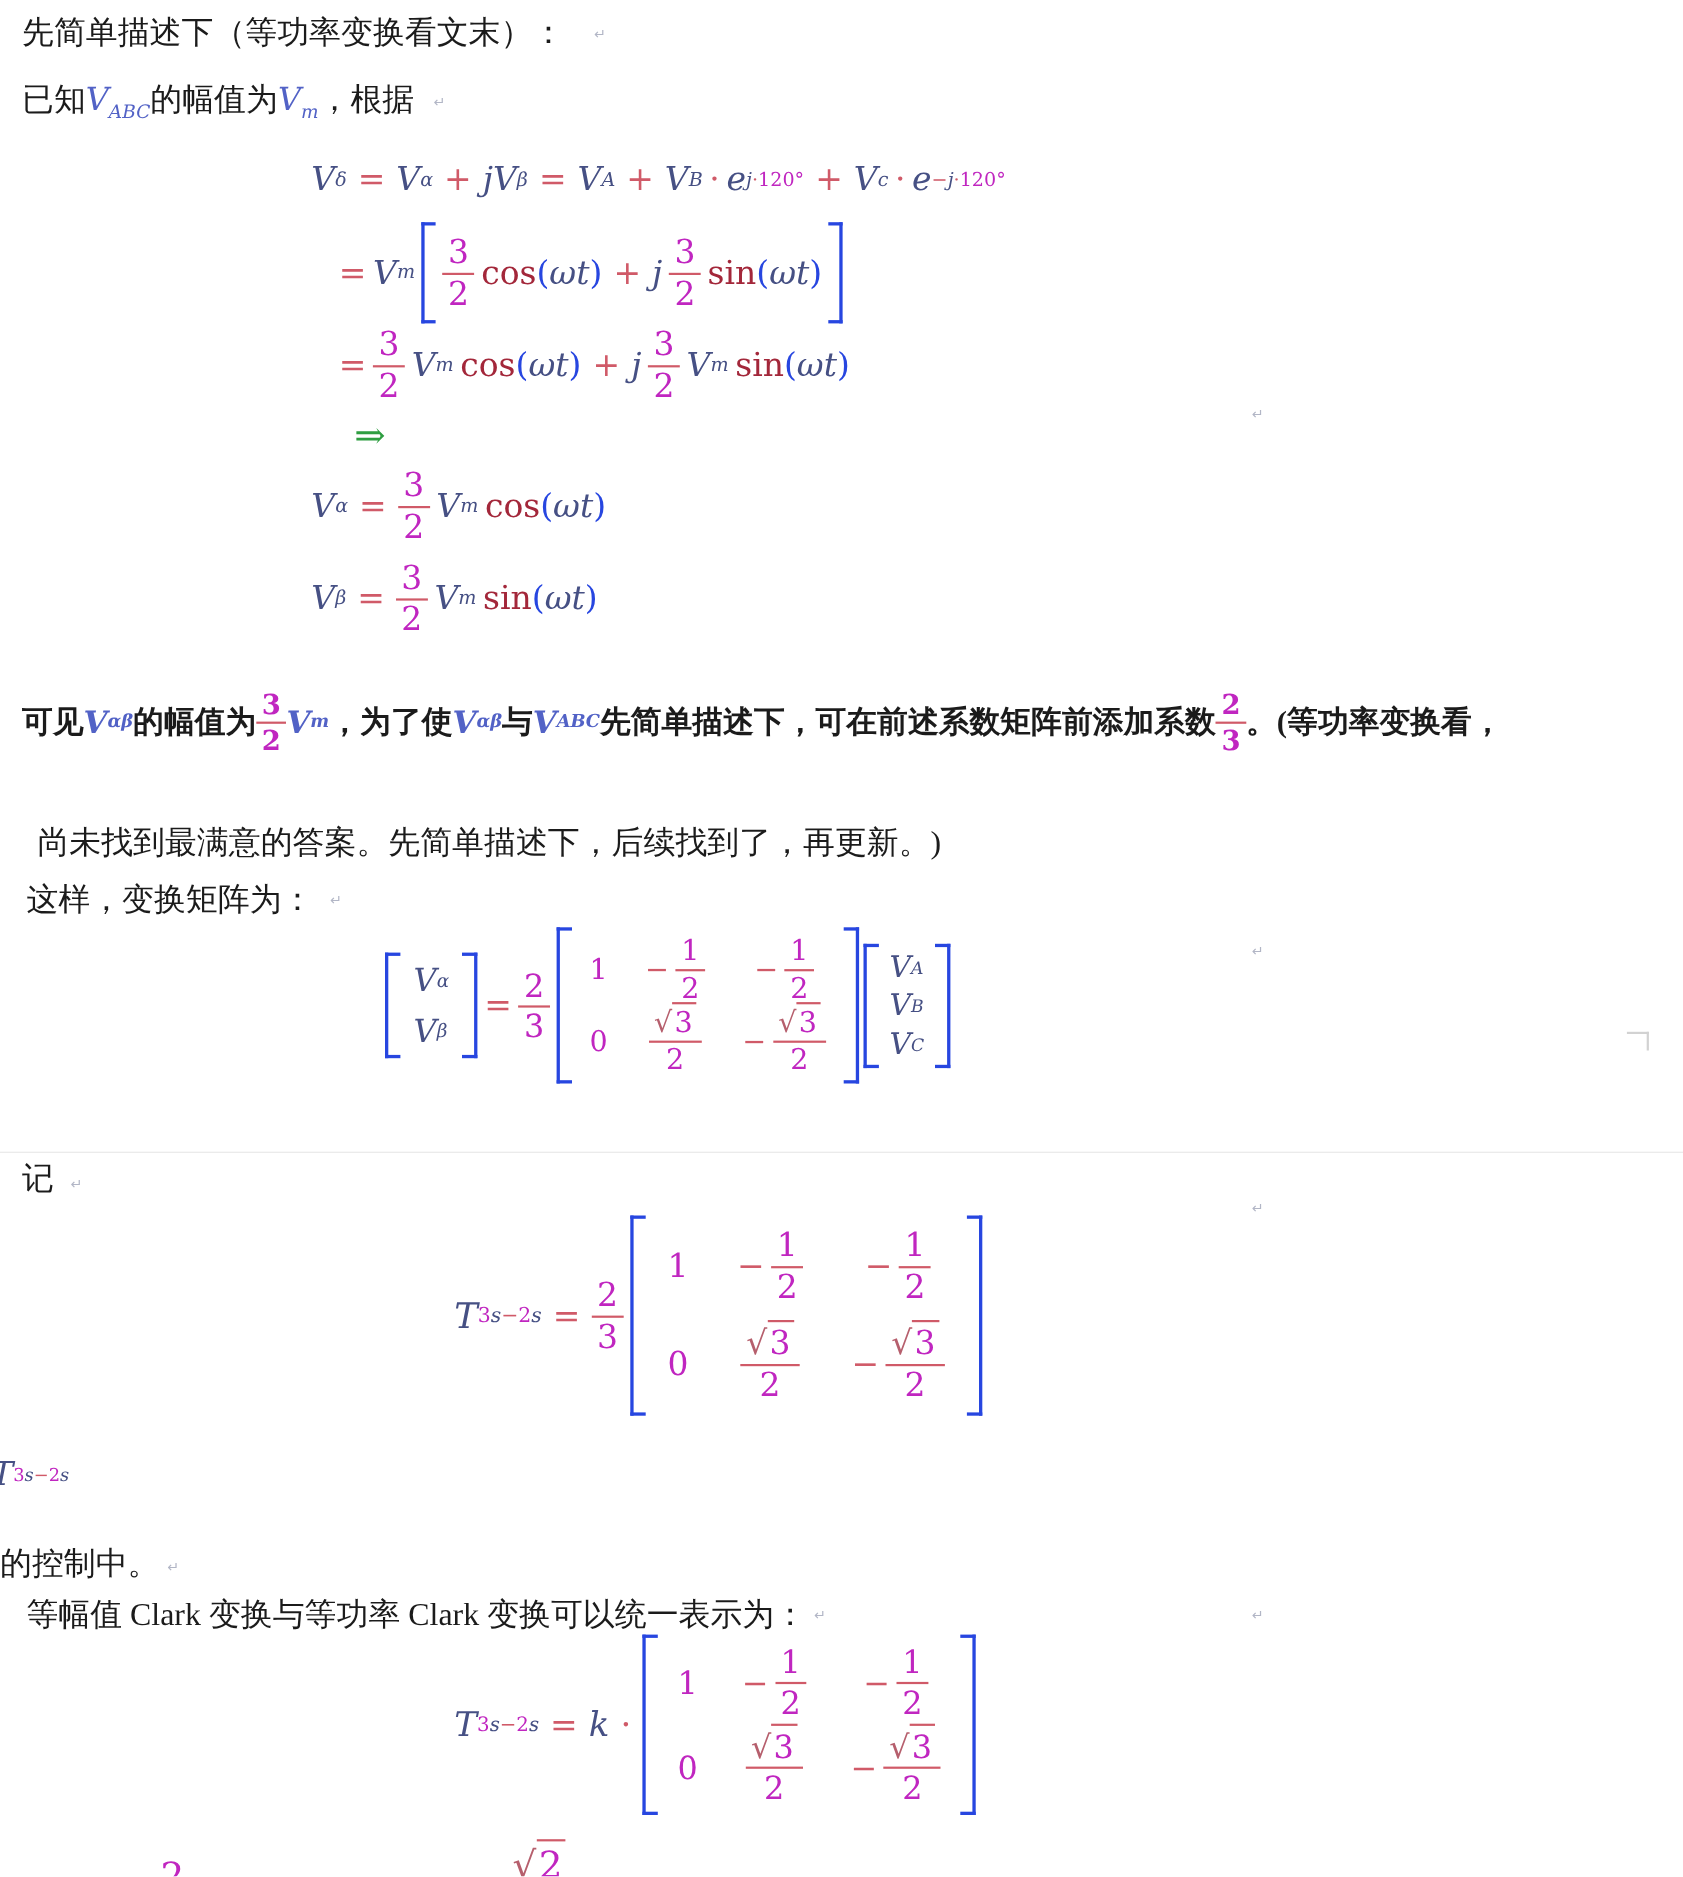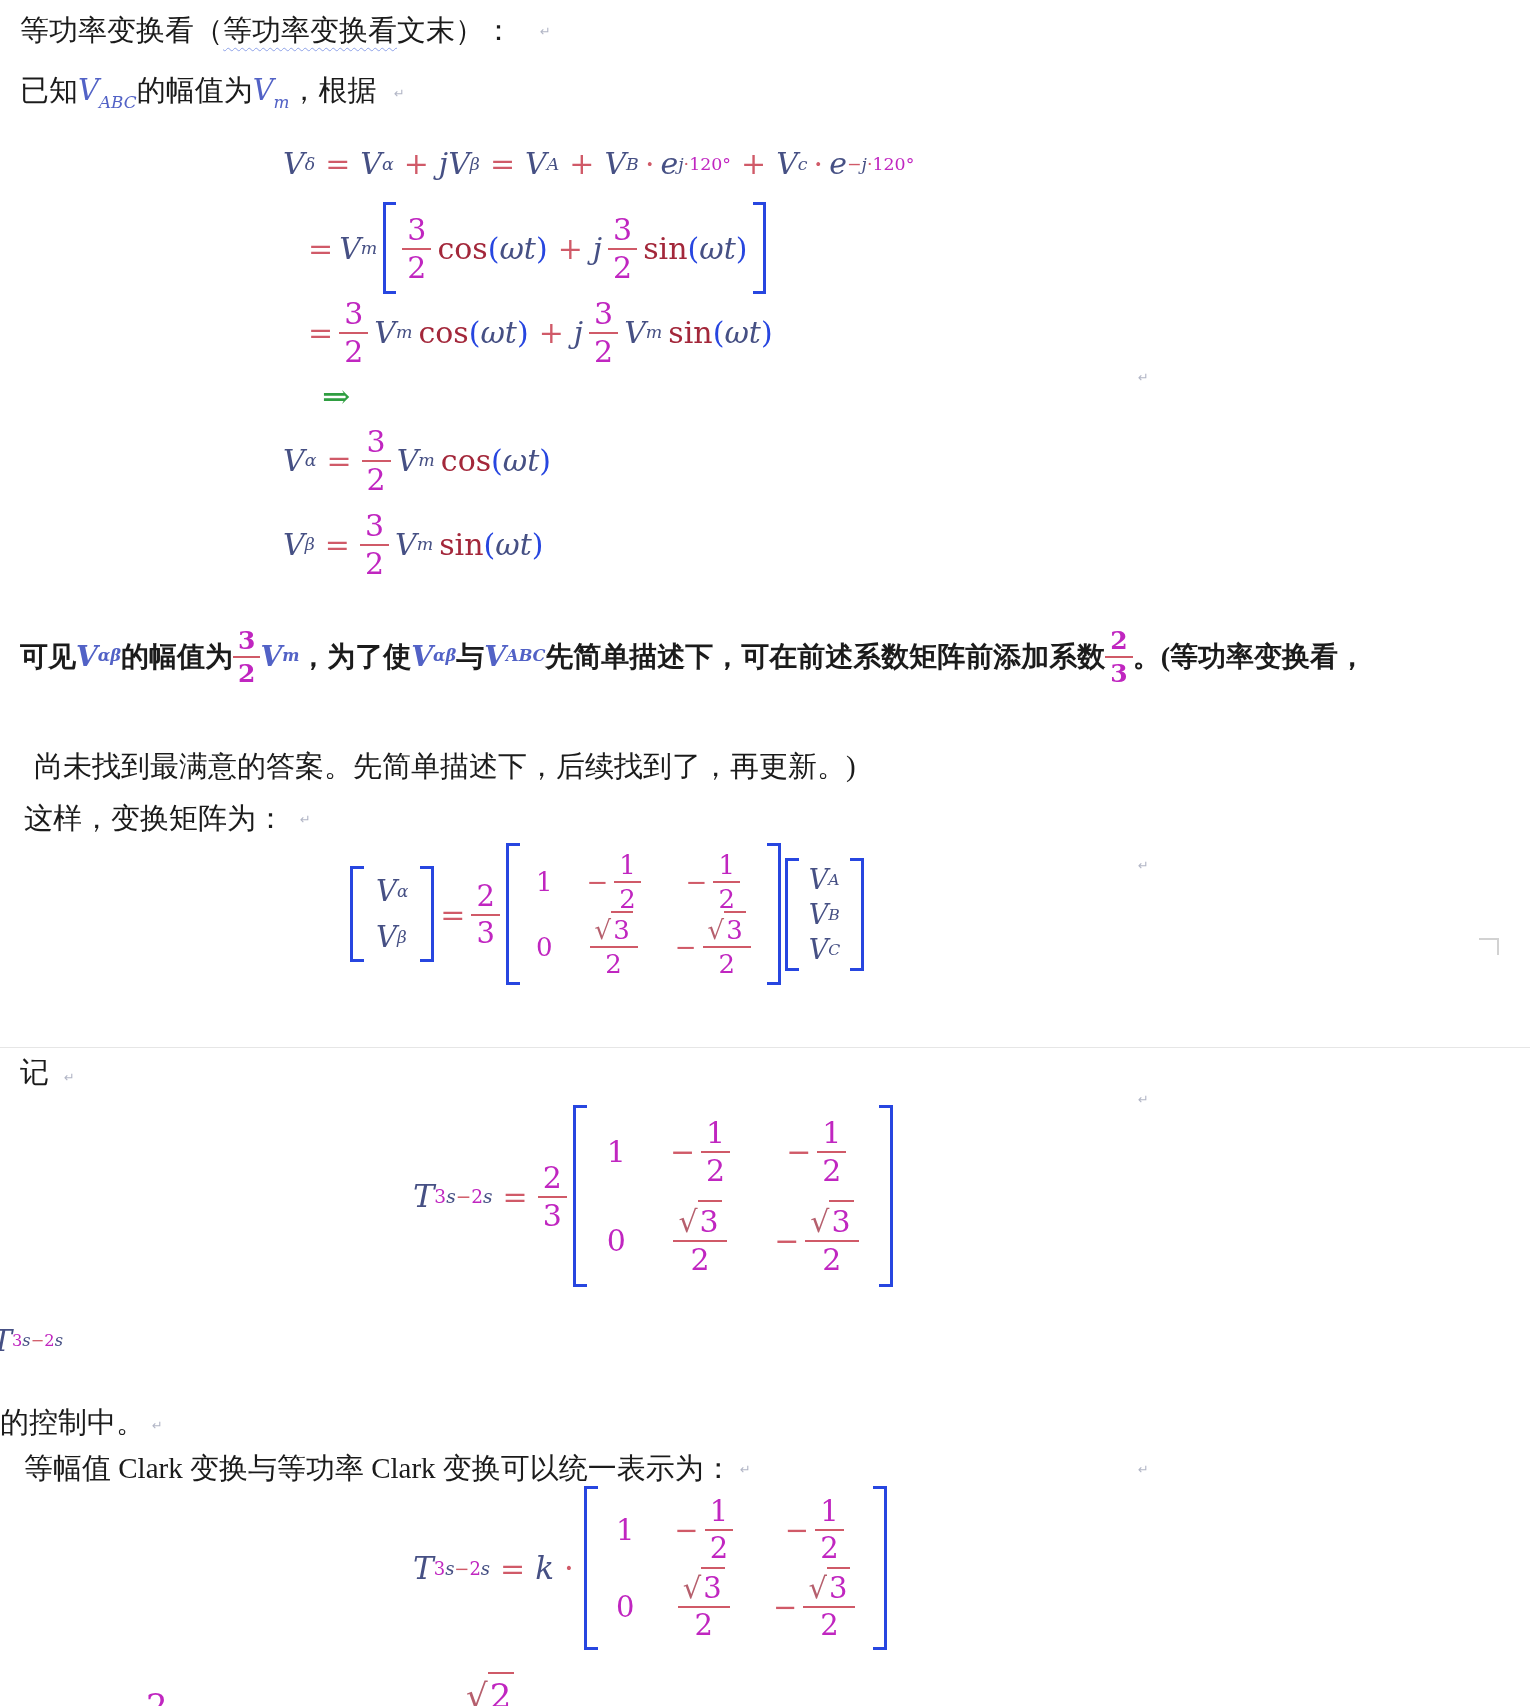--- a/index.html
+++ b/index.html
@@ -13,21 +13,21 @@
   .v{color:#465084;}
   .vb{color:#5262c6;}
   .op{color:#d05a68;font-style:normal;}
   .mg{color:#c026c0;font-style:normal;}
   .fn{color:#a3273a;font-style:normal;}
   .pb{color:#2746e0;font-style:normal;}
   .gr{color:#2f9e41;}
   .rs{color:#b65f6d;font-style:normal;}
   .sb{font-size:0.58em;vertical-align:-0.45em;}
   .sp{font-size:0.58em;vertical-align:0.62em;}
-  .wavy{text-decoration:underline;text-decoration-style:wavy;text-decoration-color:#8ea2e8;text-underline-offset:7px;text-decoration-thickness:1px;}
+  .wavy{text-decoration-style:wavy;text-decoration-color:#8ea2e8;text-underline-offset:7px;text-decoration-thickness:1px;}
   .pmark{color:#b2b6c6;font-size:13px;font-family:"DejaVu Sans",sans-serif;}
   
   .frac{display:inline-flex;flex-direction:column;text-align:center;vertical-align:middle;font-style:normal;line-height:1;}
   .fr-n{display:block;border-bottom:2px solid #d05a68;padding:1px 5px 3px;}
   .fr-d{display:block;padding-top:3px;}
   
   .rc{border-top:2px solid #cf5a68;padding:2px 3px 0 2px;}
   
   .tbrk{display:inline-block;width:10px;height:86px;vertical-align:middle;}
   .tbrk.l{border-left:3px solid #2746e0;border-top:3px solid #2746e0;border-bottom:3px solid #2746e0;}
@@ -47,21 +47,21 @@
   .m3 .mxg{font-size:29px;column-gap:40px;row-gap:10px;padding:10px 18px;}
   .sep{height:1px;background:#e6e6e6;width:1530px;}
   .corner{width:18px;height:15px;border-top:2px solid #d2d2d2;border-right:2px solid #d2d2d2;}
   .gap6{margin:0 6px;} .gap10{margin:0 10px;} .gapr6{margin-right:6px;}
 </style>
 </head>
 <body>
 
 <div id="page">
 
-  <p class="abs zh" style="left:20px;top:12px;"><span>等功率变换看（</span><span class="wavy">等功率变换看</span><span>文末）：</span></p>
+  <p class="abs zh" style="left:20px;top:12px;"><span>先简单描述下（</span><span class="wavy">等功率变换看</span><span>文末）：</span></p>
   <span class="abs pmark" style="left:540px;top:24px;">↵</span>
 
   <p class="abs zh" style="left:20px;top:72px;"><span>已知</span><span class="math it vb">V</span><span class="math it vb sb">ABC</span><span>的幅值为</span><span class="math it vb">V</span><span class="math it vb sb">m</span><span>，根据</span></p>
   <span class="abs pmark" style="left:394px;top:86px;">↵</span>
 
   <div class="abs row math" style="left:283px;top:146px;font-size:30px;">
     <span class="v it">V</span>
       <span class="v it sb">δ</span>
     <span class="op gap10">=</span>
     <span class="v it">V</span>

